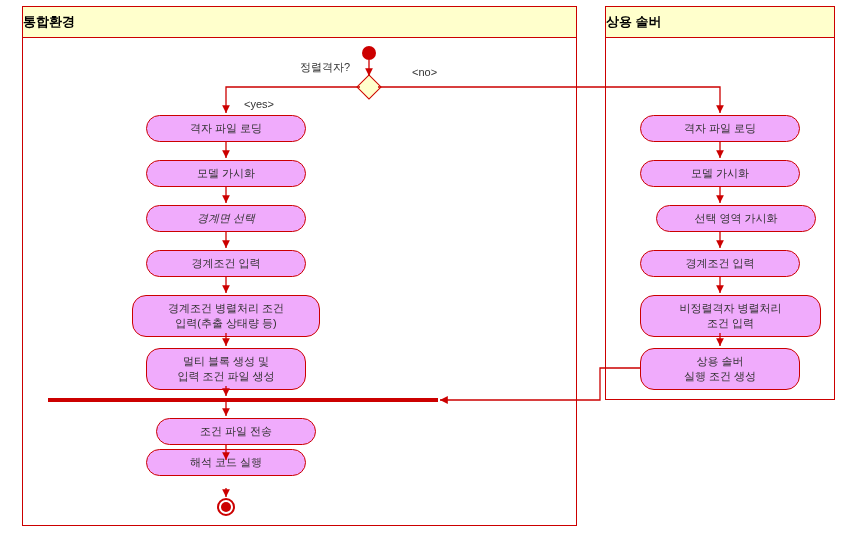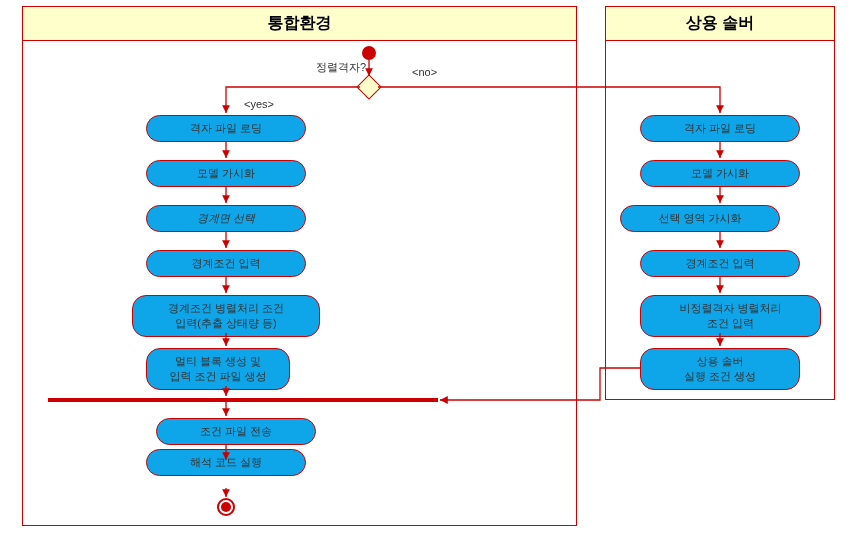--- a/index.html
+++ b/index.html
@@ -13,28 +13,27 @@
     height: 534px;
     position: relative;
   }
   .swimlane {
     position: absolute;
     border: 1px solid #c00;
   }
   .swimlane-header {
     background: #ffffcc;
     border-bottom: 1px solid #c00;
-    text-align: center;
     font-weight: bold;
     padding: 6px 0;
-    font-size: 16px;
+    font-size: 13px;
   }
   .activity {
     position: absolute;
-    background: #0ea5e9;
+    background: #f0abfc;
     border: 1px solid #c00;
     border-radius: 14px;
     text-align: center;
     padding: 5px 8px;
     min-width: 140px;
     font-size: 11px;
     line-height: 1.35;
     color: #333;
   }
   .start-node {
@@ -86,47 +85,47 @@
   <div class="swimlane-header">통합환경</div>
 </div>
 
 <div class="swimlane" style="left:605px; top:6px; width:230px; height:394px;">
   <div class="swimlane-header">상용 솔버</div>
 </div>
 
 <div class="start-node" style="left:362px; top:46px;"></div>
 
 <div class="decision" style="left:360px; top:78px;"></div>
-<div class="label" style="left:300px; top:60px;margin-left:16px;">정렬격자?</div>
+<div class="label" style="left:300px; top:60px;">정렬격자?</div>
 <div class="label" style="left:244px; top:66px;margin-top:32px;">&lt;yes&gt;</div>
 <div class="label" style="left:412px; top:66px;">&lt;no&gt;</div>
 
 <div class="activity" style="left:146px; top:115px; width:160px;"><span>격자 파일 로딩</span></div>
 <div class="activity" style="left:146px; top:160px; width:160px;"><span>모델 가시화</span></div>
 <div class="activity" style="left:146px; top:205px; width:160px;font-style:italic;"><span>경계면 선택</span></div>
 <div class="activity" style="left:146px; top:250px; width:160px;"><span>경계조건 입력</span></div>
 <div class="activity" style="left:132px; top:295px; width:188px;">
   <span>경계조건 병렬처리 조건</span><br>
   <span>입력(추출 상태량 등)</span>
 </div>
-<div class="activity" style="left:146px; top:348px; width:144px;">
+<div class="activity" style="left:146px; top:348px; width:160px;">
   <span>멀티 블록 생성 및</span><br>
   <span>입력 조건 파일 생성</span>
 </div>
 
 <div class="sync-bar" style="left:48px; top:398px; width:390px;"></div>
 
 <div class="activity" style="left:156px; top:418px; width:160px;"><span>조건 파일 전송</span></div>
 <div class="activity" style="left:146px; top:449px; width:160px;"><span>해석 코드 실행</span></div>
 
 <div class="end-node" style="left:217px; top:498px;"></div>
 
 <div class="activity" style="left:640px; top:115px; width:160px;"><span>격자 파일 로딩</span></div>
 <div class="activity" style="left:640px; top:160px; width:160px;"><span>모델 가시화</span></div>
-<div class="activity" style="left:620px; top:205px; width:160px;"><span>선택 영역 가시화</span></div>
+<div class="activity" style="left:656px; top:205px; width:160px;"><span>선택 영역 가시화</span></div>
 <div class="activity" style="left:640px; top:250px; width:160px;"><span>경계조건 입력</span></div>
 <div class="activity" style="left:640px; top:295px; width:181px;">
   <span>비정렬격자 병렬처리</span><br>
   <span>조건 입력</span>
 </div>
 <div class="activity" style="left:640px; top:348px; width:160px;">
   <span>상용 솔버</span><br>
   <span>실행 조건 생성</span>
 </div>
 

